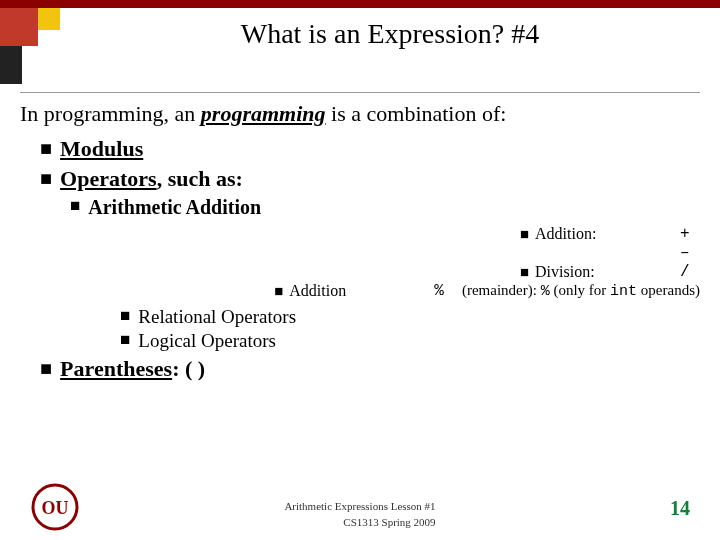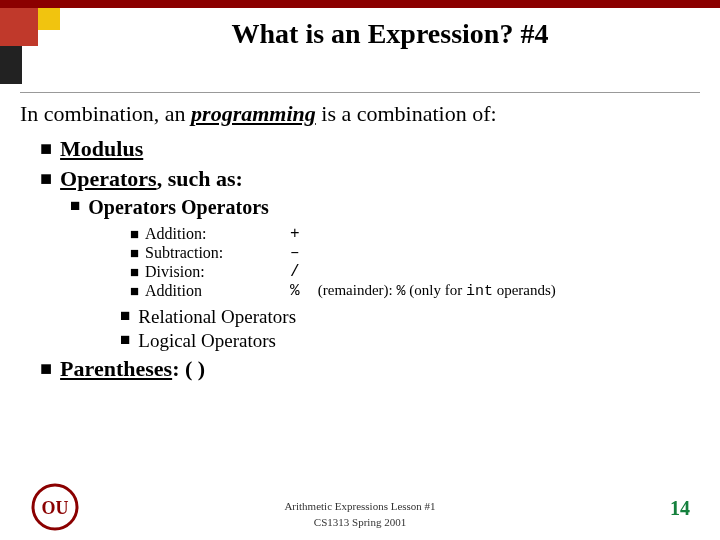--- a/index.html
+++ b/index.html
@@ -64,21 +64,21 @@
     }
 
     
     .slide-title {
       position: absolute;
       top: 18px;
       left: 80px;
       right: 20px;
       text-align: center;
       font-size: 28px;
-      font-weight: bold;
+      font-weight: normal;
       color: #000;
       font-family: 'Times New Roman', Times, serif;
     }
 
     
     .code-line {
       position: absolute;
       top: 72px;
       left: 30px;
       right: 20px;
@@ -169,20 +169,21 @@
       margin-left: 60px;
       margin-top: 2px;
       margin-bottom: 6px;
       font-size: 16px;
     }
 
     .arith-ops-table .op-row {
       display: flex;
       margin-bottom: 1px;
       align-items: center;
+      justify-content: flex-end;
     }
 
     .op-name {
       min-width: 160px;
       font-family: 'Times New Roman', Times, serif;
     }
 
     .op-symbol {
       font-family: 'Courier New', Courier, monospace;
       font-size: 16px;
@@ -247,21 +248,21 @@
 
     .ou-logo {
       position: absolute;
       bottom: 8px;
       left: 30px;
       width: 50px;
       height: 50px;
     }
 
     .footer-text {
-      text-align: center;
+      text-align: right;
       font-size: 11px;
       color: #333;
       line-height: 1.4;
     }
 
     .page-num {
       position: absolute;
       bottom: 20px;
       right: 30px;
       font-size: 20px;
@@ -289,54 +290,51 @@
   </div>
 
   <div class="slide-title">What is an Expression? #4</div>
 
 
   <div class="divider"></div>
 
   <div class="content">
 
     <div class="intro-line">
-      <span>In combination, an </span><span class="expr-word">programming</span><span> is a combination of:</span>
+      <span>In programming, an </span><span class="expr-word">programming</span><span> is a combination of:</span>
     </div>
 
     <div class="bullet-l1">
       <span class="bullet-marker n-bullet">■</span>
       <span class="bullet-text">Modulus</span>
     </div>
 
     <div class="bullet-l1">
       <span class="bullet-marker n-bullet">■</span>
       <span>
         <span class="bullet-text">Operators</span><span class="bullet-text-plain">, such as:</span>
       </span>
     </div>
 
     <div class="sub-section">
       <div class="bullet-l2">
         <span class="bullet-marker n-bullet" style="font-size:17px;">■</span>
-        <span class="arith-label">Operators Operators</span>
+        <span class="arith-label">Arithmetic Addition</span>
       </div>
 
       <div class="arith-ops-table">
 
         <div class="op-row">
           <span class="op-name">
             <span class="bullet-marker" style="font-size:15px; margin-right:6px;">■</span>Addition:
           </span>
           <span class="op-symbol">+</span>
         </div>
 
         <div class="op-row">
-          <span class="op-name">
-            <span class="bullet-marker" style="font-size:15px; margin-right:6px;">■</span>Subtraction:
-          </span>
           <span class="op-symbol">–</span>
         </div>
 
 
         <div class="op-row">
           <span class="op-name">
             <span class="bullet-marker" style="font-size:15px; margin-right:6px;">■</span>Division:
           </span>
           <span class="op-symbol">/</span>
         </div>
@@ -379,19 +377,19 @@
 
       <circle cx="25" cy="25" r="22" fill="none" stroke="#8B0000" stroke-width="3"></circle>
 
       <text x="25" y="32" text-anchor="middle" font-family="serif" font-size="18" font-weight="bold" fill="#8B0000">OU</text>
     </svg>
   </div>
 
   <div class="bottom-area">
     <div class="footer-text">
       <div>Arithmetic Expressions Lesson #1</div>
-      <div>CS1313 Spring 2001</div>
+      <div>CS1313 Spring 2009</div>
     </div>
   </div>
 
   <div class="page-num">14</div>
 
 </div>
 
 </body></html>

